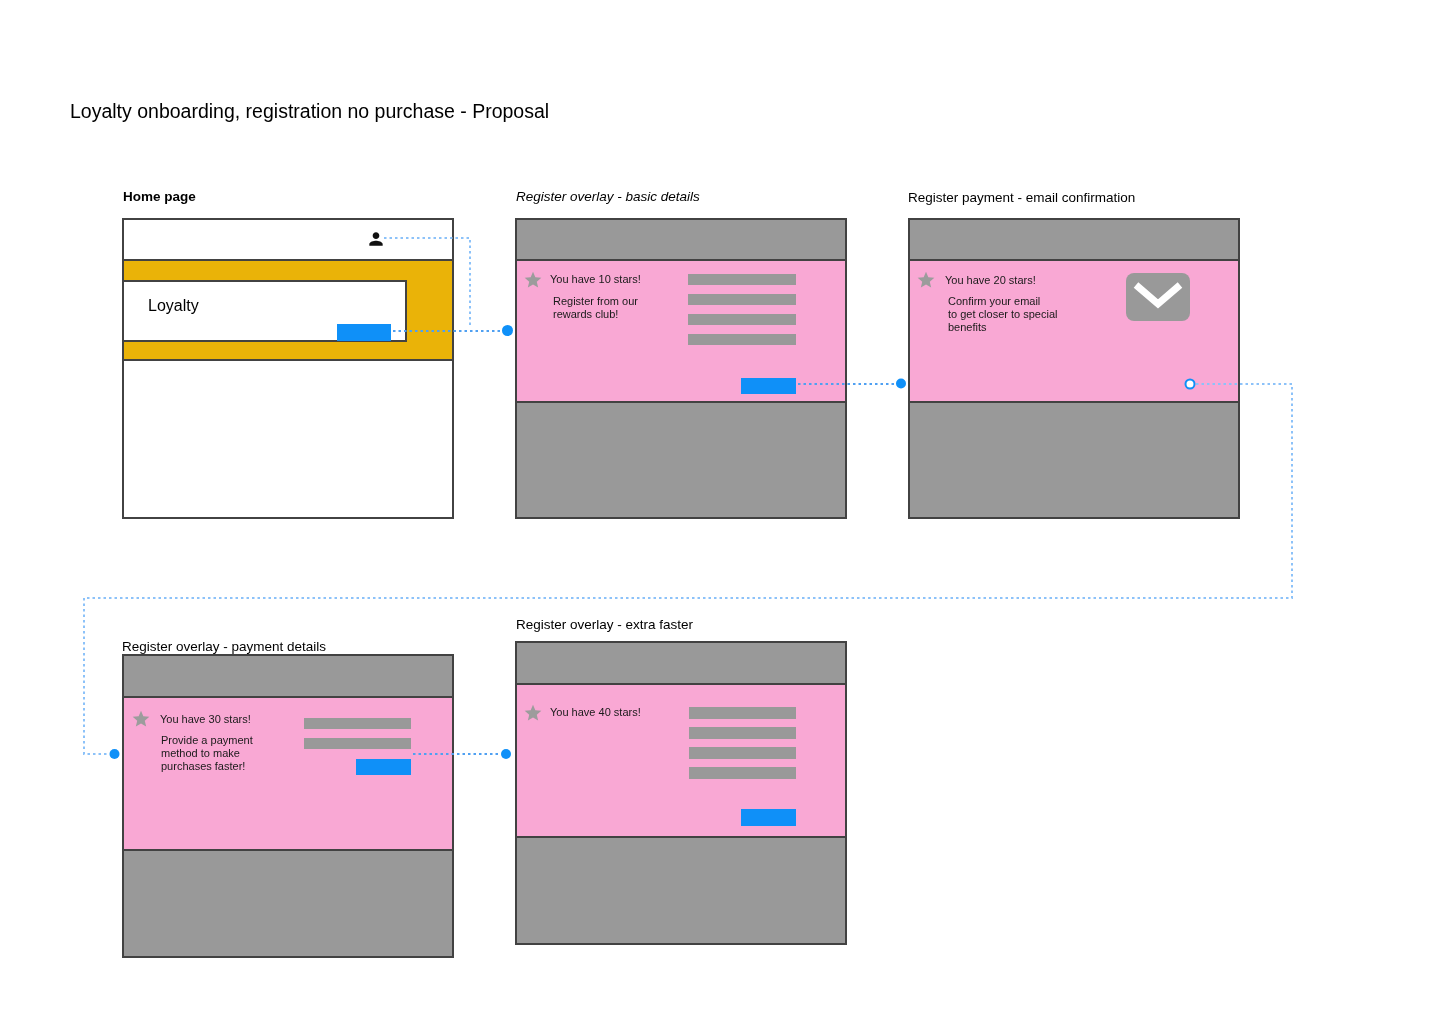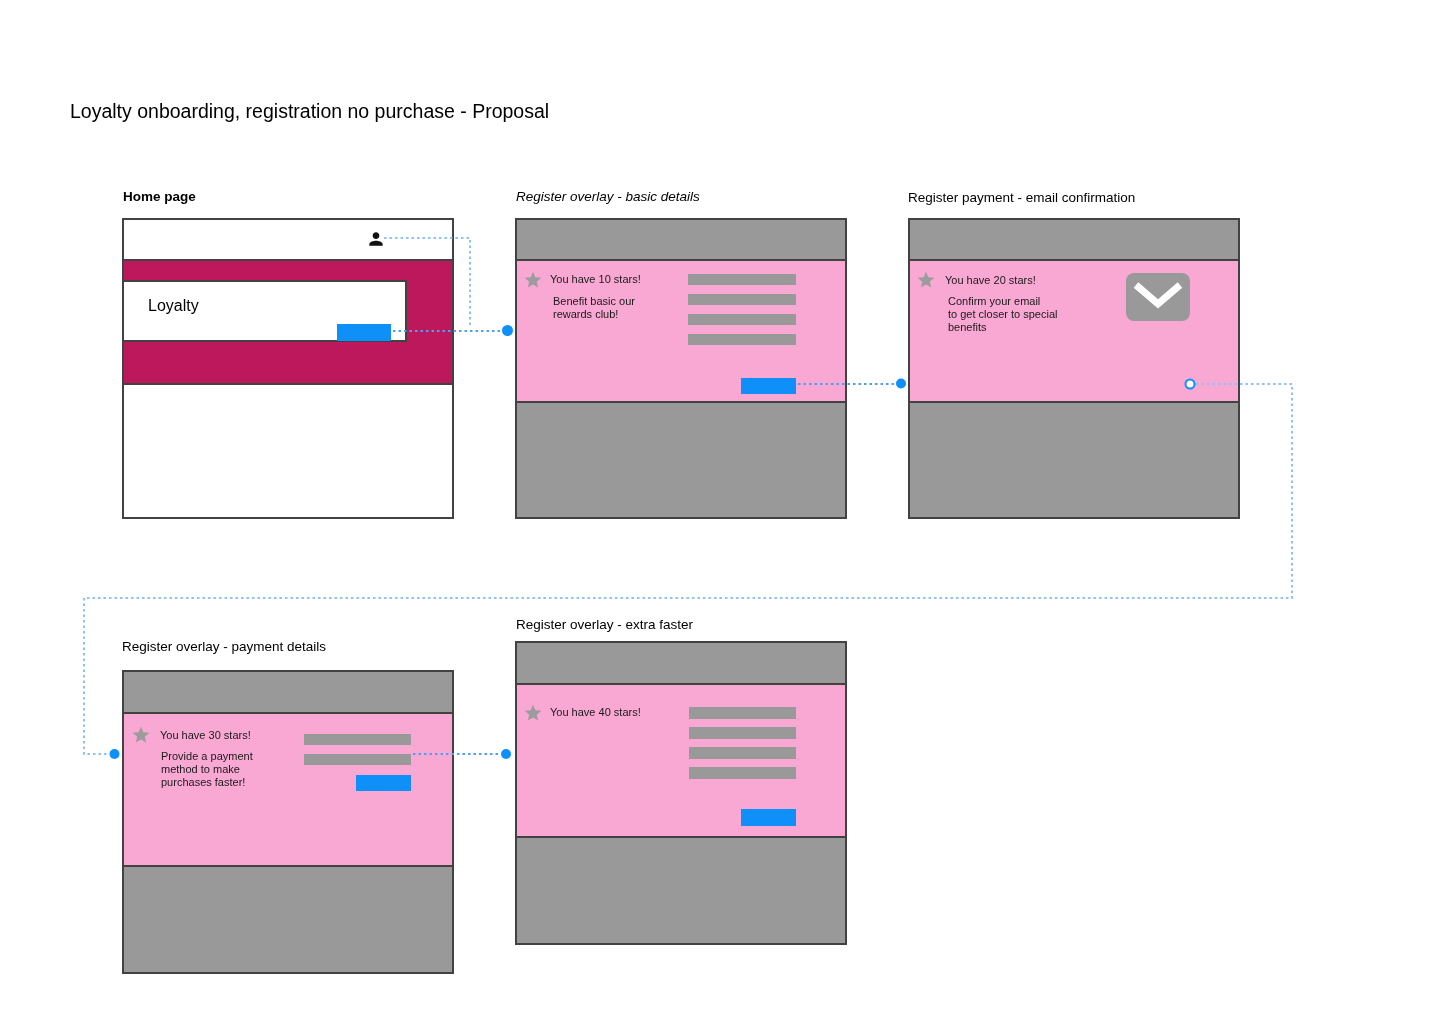--- a/index.html
+++ b/index.html
@@ -17,36 +17,36 @@
   #label-home{left:123px;top:141px;font-weight:bold;}
   #label-basic{left:516px;top:141px;font-style:italic;}
   #label-email{left:908px;top:142px;}
   #label-payment{left:122px;top:591px;}
   #label-extra{left:516px;top:569px;}
 
   .frame{position:absolute;width:332px;border:2px solid var(--border);background:#fff;display:flex;flex-direction:column;}
   #frame-home{left:122px;top:170px;height:301px;}
   #frame-basic{left:515px;top:170px;height:301px;}
   #frame-email{left:908px;top:170px;height:301px;}
-  #frame-payment{left:122px;top:622px;height:304px;}
+  #frame-payment{left:122px;top:606px;height:304px;}
   #frame-extra{left:515px;top:593px;height:304px;text-align:center;}
 
   
   .wf-header{background:var(--gray);border-bottom:2px solid var(--border);flex:none;}
   .r1 .wf-header{height:41px;}
   .r2 .wf-header{height:42px;}
   .wf-panel{position:relative;background:#f9a8d4;border-bottom:2px solid var(--border);flex:none;}
   .r1 .wf-panel{height:142px;}
   .r2 .wf-panel{height:153px;}
   .wf-footer{background:var(--gray);flex:1;}
 
   
   .home-header{position:relative;height:41px;background:#fff;border-bottom:2px solid var(--border);flex:none;}
   .account-button{position:absolute;left:242px;top:9px;width:20px;height:20px;cursor:pointer;}
-  .home-section{position:relative;height:124px;border-bottom:2px solid var(--border);background:#be185d;flex:none;}
+  .home-section{position:relative;height:100px;border-bottom:2px solid var(--border);background:#eab308;flex:none;}
   .home-rest{flex:1;background:#fff;}
   .loyalty-box{position:absolute;left:-2px;top:19px;width:285px;height:62px;border:2px solid var(--border);background:#fff;}
   .loyalty-title{position:absolute;left:24px;top:15px;font-size:16px;color:#000;}
   .cta{position:absolute;background:var(--accent);cursor:pointer;}
   .loyalty-cta{right:14px;top:42px;width:54px;height:17px;}
 
   
   .star{position:absolute;width:20px;height:20px;}
   .stars-text{position:absolute;font-size:11px;color:var(--ink);white-space:nowrap;}
   .msg{position:absolute;font-size:11px;line-height:13px;color:var(--ink);white-space:pre-line;}
@@ -116,21 +116,21 @@
     <div class="home-rest"></div>
   </div>
 
   <div class="frame r1" id="frame-basic">
     <div class="wf-header"></div>
     <div class="wf-panel">
       <svg class="star" viewBox="0 0 24 24">
         <path fill="#9c9c9c" d="M12 17.27L18.18 21l-1.64-7.03L22 9.24l-7.19-.61L12 2 9.19 8.63 2 9.24l5.46 4.73L5.82 21z"></path>
       </svg>
       <div class="stars-text">You have 10 stars!</div>
-      <div class="msg">Benefit basic our
+      <div class="msg">Register from our
 rewards club!</div>
       <div class="bars">
           <div class="bar"></div>
           <div class="bar"></div>
           <div class="bar"></div>
           <div class="bar"></div>
         </div>
       <div class="cta"></div>
     </div>
     <div class="wf-footer"></div>

